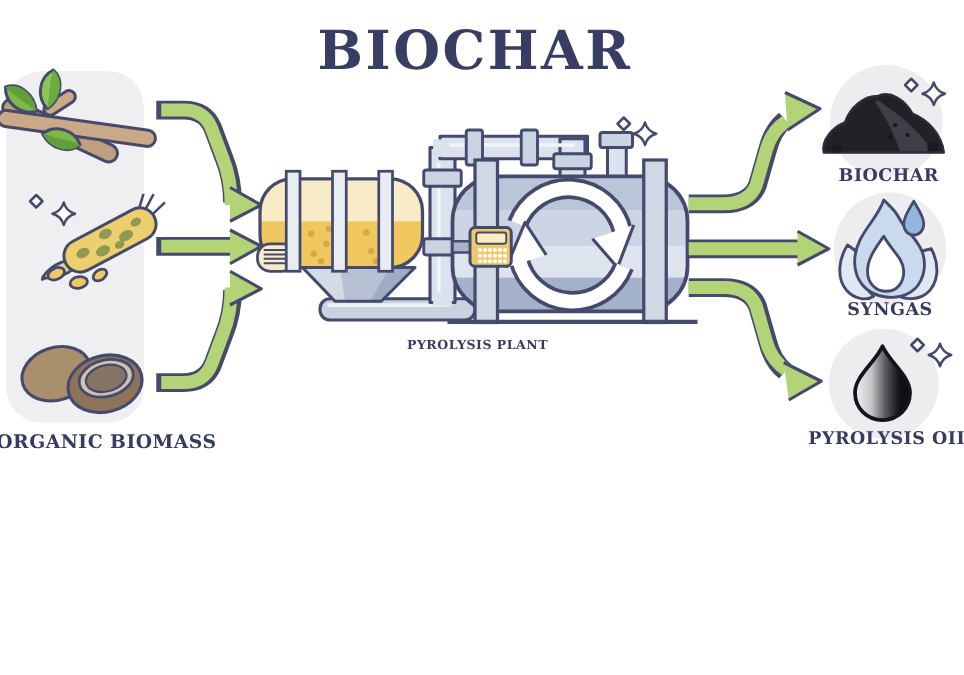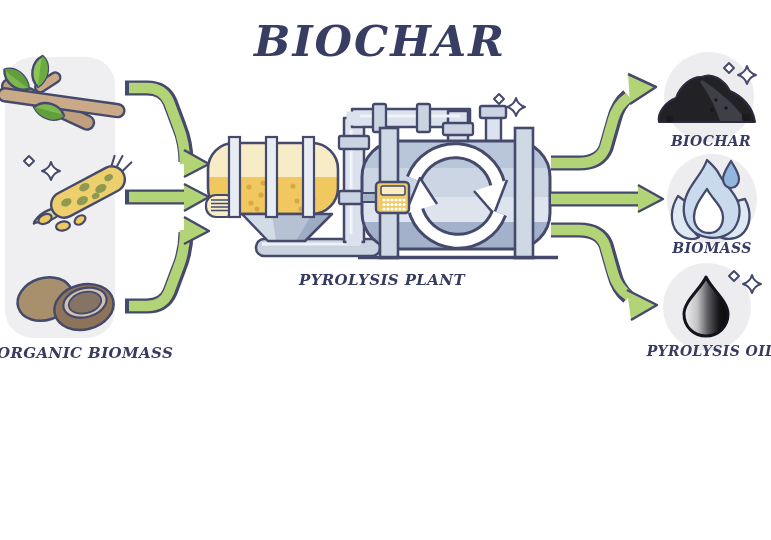--- a/index.html
+++ b/index.html
@@ -1,23 +1,23 @@
 <!DOCTYPE html>
 <html><head>
 <meta charset="utf-8">
 <style>
   html,body{margin:0;padding:0;background:#ffffff;}
   #stage{position:relative;width:771px;height:540px;background:#ffffff;overflow:hidden;
-         font-family:"DejaVu Serif", serif;font-style:italic;}
+         font-family:"DejaVu Serif", serif;}
   .lbl{position:absolute;font-weight:700;color:#363b61;white-space:nowrap;
        font-family:"DejaVu Serif", serif;letter-spacing:0.4px;}
   .centered{transform:translateX(-50%);}
   #title{top:16px;left:380px;font-size:43px;letter-spacing:2px;color:#383d63;}
   #lbl-biomass{top:344px;left:-3px;font-size:15px;}
-  #lbl-plant{top:271px;left:382px;font-size:15px;}
+  #lbl-plant{top:271px;left:382px;font-size:10px;}
   #lbl-biochar{top:133px;left:711px;font-size:14px;}
   #lbl-syngas{top:240px;left:712px;font-size:14px;}
   #lbl-oil{top:343px;left:711px;font-size:14px;}
   #caption{position:absolute;top:510px;left:389px;transform:translateX(-50%);
            font-family:"Liberation Sans", sans-serif;font-weight:400;
            font-size:21px;color:#2e4446;white-space:nowrap;}
   svg{position:absolute;top:0;left:0;}
 </style>
 </head>
 <body>
@@ -272,16 +272,16 @@
       <path d="M734,271 L739,276 L734,281 L729,276 Z"></path>
       <path d="M752,275 Q754,282 761,284 Q754,286 752,293 Q750,286 743,284 Q750,282 752,275 Z"></path>
     </g>
   </g>
 </svg>
 
 <div id="title" class="lbl centered">BIOCHAR</div>
 <div id="lbl-biomass" class="lbl">ORGANIC BIOMASS</div>
 <div id="lbl-plant" class="lbl centered">PYROLYSIS PLANT</div>
 <div id="lbl-biochar" class="lbl centered">BIOCHAR</div>
-<div id="lbl-syngas" class="lbl centered">BIOMASS</div>
+<div id="lbl-syngas" class="lbl centered">SYNGAS</div>
 <div id="lbl-oil" class="lbl centered">PYROLYSIS OIL</div>
 
 </div>
 
 </body></html>

